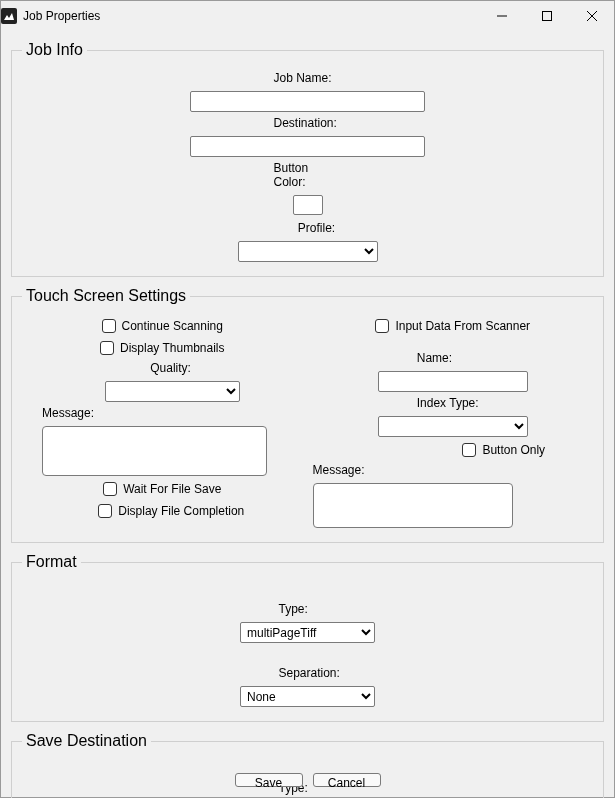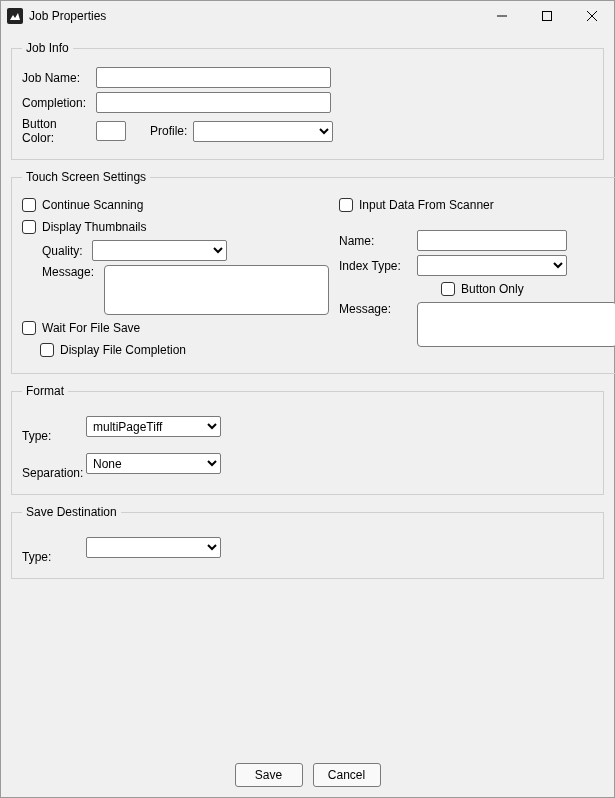--- a/index.html
+++ b/index.html
@@ -17,21 +17,21 @@
     background: #f0f0f0;
     border: 1px solid #9a9a9a;
     position: relative;
   }
   
   .titlebar {
     height: 30px;
     background: #f0f0f0;
     display: flex;
     align-items: center;
-    padding: 0 0 0 6px;
+    padding: 0 0 0 0;
   }
   .titlebar .app-icon {
     width: 16px; height: 16px;
     background: #222;
     border-radius: 2px;
     display: flex; align-items: center; justify-content: center;
     color: #fff;
     font-size: 8px;
     margin-right: 6px;
   }
@@ -53,30 +53,31 @@
 
   
   fieldset {
     border: 1px solid #cfcfcf;
     border-radius: 0;
     margin: 4px 0 10px 0;
     padding: 8px 10px 10px 10px;
     position: relative;
   }
   fieldset > legend {
-    font-size: 12px;
+    font-size: 16px;
     padding: 0 4px;
     color: #000;
   }
 
   .row {
     display: flex;
     align-items: center;
     margin: 4px 0;
     gap: 6px;
+    flex-direction: column;
   }
   label.fld {
     font-size: 12px;
     color: #000;
     text-align: left;
   }
 
   input[type="text"], textarea, select {
     font-family: inherit;
     font-size: 12px;
@@ -156,21 +157,21 @@
   
   .footer {
     position: absolute;
     left: 0; right: 0; bottom: 10px;
     display: flex;
     justify-content: center;
     gap: 10px;
   }
   .dlg-btn {
     min-width: 68px;
-    height: 24px;
+    height: 14px;
     border: 1px solid #7a7a7a;
     background: #f9f9f9;
     border-radius: 3px;
     font-family: inherit;
     font-size: 12px;
     padding: 2px 14px;
   }
 </style>
 </head>
 <body>
@@ -205,21 +206,21 @@
   <div class="content">
 
     <fieldset>
       <legend>Job Info</legend>
 
       <div class="row">
         <label class="fld" style="width:68px">Job Name:</label>
         <input type="text" class="job-name-input" value="" style="">
       </div>
       <div class="row">
-        <label class="fld" style="width:68px">Completion:</label>
+        <label class="fld" style="width:68px">Destination:</label>
         <input type="text" class="job-desc-input" value="" style="">
       </div>
       <div class="row">
         <label class="fld" style="width:68px">Button Color:</label>
         <div class="btn-color-swatch"></div>
         <label class="fld" style="margin-left:18px">Profile:</label>
         <select class="profile-select">
           <option></option>
         </select>
       </div>

